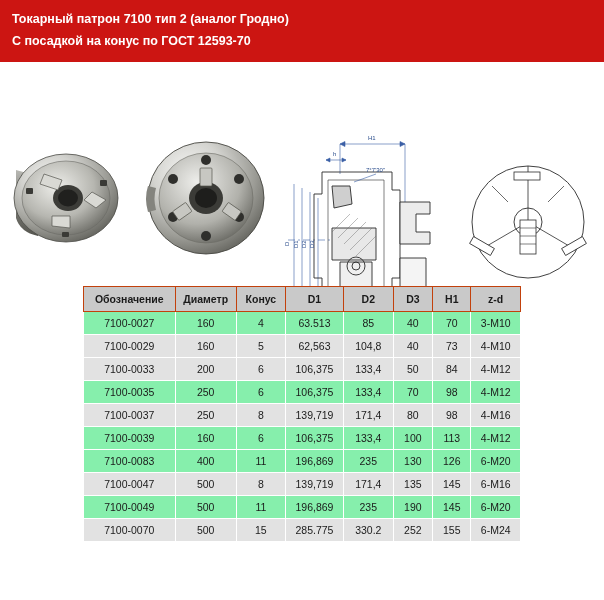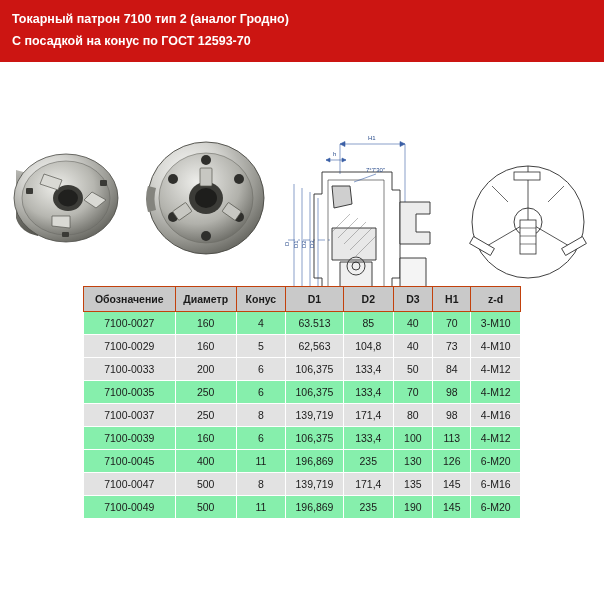--- a/index.html
+++ b/index.html
@@ -343,21 +343,21 @@
             <td class="col-oboz">7100-0039</td>
             <td class="col-diam">160</td>
             <td class="col-konus">6</td>
             <td class="col-d1">106,375</td>
             <td class="col-d2">133,4</td>
             <td class="col-d3">100</td>
             <td class="col-h1">113</td>
             <td class="col-zd">4-М12</td>
           </tr>
           <tr class="odd">
-            <td class="col-oboz">7100-0045</td>
+            <td class="col-oboz">7100-0083</td>
             <td class="col-diam">400</td>
             <td class="col-konus">11</td>
             <td class="col-d1">196,869</td>
             <td class="col-d2">235</td>
             <td class="col-d3">130</td>
             <td class="col-h1">126</td>
             <td class="col-zd">6-М20</td>
           </tr>
           <tr class="even">
             <td class="col-oboz">7100-0047</td>
@@ -372,17 +372,27 @@
           <tr class="odd">
             <td class="col-oboz">7100-0049</td>
             <td class="col-diam">500</td>
             <td class="col-konus">11</td>
             <td class="col-d1">196,869</td>
             <td class="col-d2">235</td>
             <td class="col-d3">190</td>
             <td class="col-h1">145</td>
             <td class="col-zd">6-М20</td>
           </tr>
+          <tr class="even">
+            <td class="col-oboz">7100-0070</td>
+            <td class="col-diam">500</td>
+            <td class="col-konus">15</td>
+            <td class="col-d1">285.775</td>
+            <td class="col-d2">330.2</td>
+            <td class="col-d3">252</td>
+            <td class="col-h1">155</td>
+            <td class="col-zd">6-М24</td>
+          </tr>
         </tbody>
     </table>
   </div>
 
 </div>
 
 </body></html>

